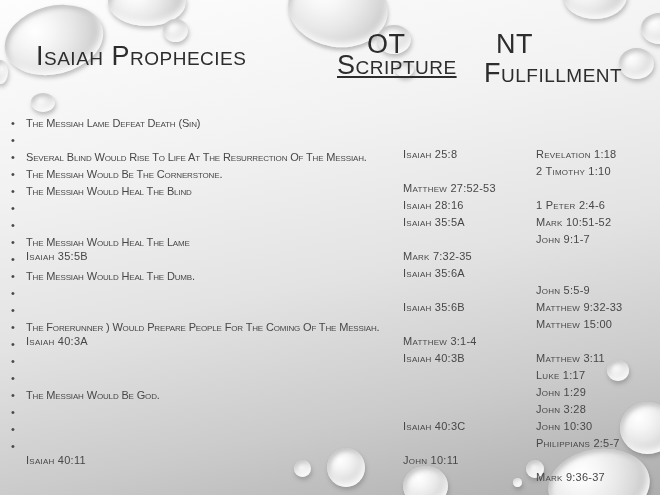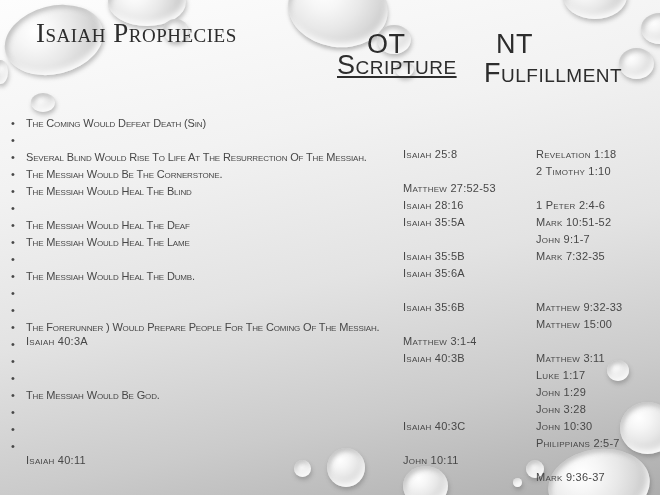--- a/index.html
+++ b/index.html
@@ -16,21 +16,21 @@
     box-shadow:1px 3px 4px rgba(95,95,95,.38),
                inset -2px -4px 6px rgba(255,255,255,.95),
                inset 2px 3px 5px rgba(120,120,120,.42);
   }
   
   .t{
     position:absolute;z-index:2;white-space:nowrap;
     font-size:27px;line-height:27px;font-variant:small-caps;
     letter-spacing:.5px;color:var(--title);
   }
-  .t-title{left:36px;top:20px;font-family:Liberation Serif, serif;}
+  .t-title{left:36px;top:43px;}
   .t-ot{left:367px;top:31px;}
   .t-nt{left:496px;top:31px;}
   .t-scripture{left:337px;top:52px;text-decoration:underline;}
   .t-fulfillment{left:484px;top:60px;}
   
   .rows{position:absolute;left:10px;top:115px;right:0;z-index:2;}
   .row{display:grid;grid-template-columns:16px 377px 133px auto;height:17px;line-height:17px;}
   .row span{white-space:nowrap;font-variant:small-caps;font-size:11px;color:var(--body);overflow:visible;}
   .bullet{font-variant:normal;font-size:9px;color:#505050;padding-left:1px;}
   .prophecy{letter-spacing:-.15px;}
@@ -67,21 +67,21 @@
     <h1 class="t t-title" style="margin:0;font-weight:400;">Isaiah Prophecies</h1>
     <div class="t t-ot">OT</div>
     <div class="t t-nt">NT</div>
     <div class="t t-scripture">Scripture</div>
     <div class="t t-fulfillment">Fulfillment</div>
   </div>
 
   <div class="rows" id="rows">
       <div class="row">
     <span class="bullet">•</span>
-    <span class="prophecy">The Coming Would Defeat Death (Sin)</span>
+    <span class="prophecy">The Messiah Lame Defeat Death (Sin)</span>
     <span class="ref ot">Isaiah 25:8</span>
     <span class="ref nt">Revelation 1:18</span>
   </div>
       <div class="row">
     <span class="bullet">•</span>
     <span class="prophecy"></span>
     <span class="ref ot"></span>
     <span class="ref nt">2 Timothy 1:10</span>
   </div>
       <div class="row">
@@ -102,33 +102,33 @@
     <span class="ref nt">Mark 10:51-52</span>
   </div>
       <div class="row">
     <span class="bullet">•</span>
     <span class="prophecy"></span>
     <span class="ref ot"></span>
     <span class="ref nt">John 9:1-7</span>
   </div>
       <div class="row">
     <span class="bullet">•</span>
-    <span class="prophecy">The Messiah Would Heal The Deaf</span>
     <span class="ref ot">Isaiah 35:5B</span>
     <span class="ref nt">Mark 7:32-35</span>
   </div>
       <div class="row">
     <span class="bullet">•</span>
     <span class="prophecy">The Messiah Would Heal The Lame</span>
     <span class="ref ot">Isaiah 35:6A</span>
   </div>
       <div class="row">
     <span class="bullet">•</span>
     <span class="prophecy"></span>
     <span class="ref ot"></span>
+    <span class="ref nt">John 5:5-9</span>
   </div>
       <div class="row">
     <span class="bullet">•</span>
     <span class="prophecy">The Messiah Would Heal The Dumb.</span>
     <span class="ref ot">Isaiah 35:6B</span>
     <span class="ref nt">Matthew 9:32-33</span>
   </div>
       <div class="row">
     <span class="bullet">•</span>
     <span class="prophecy"></span>

